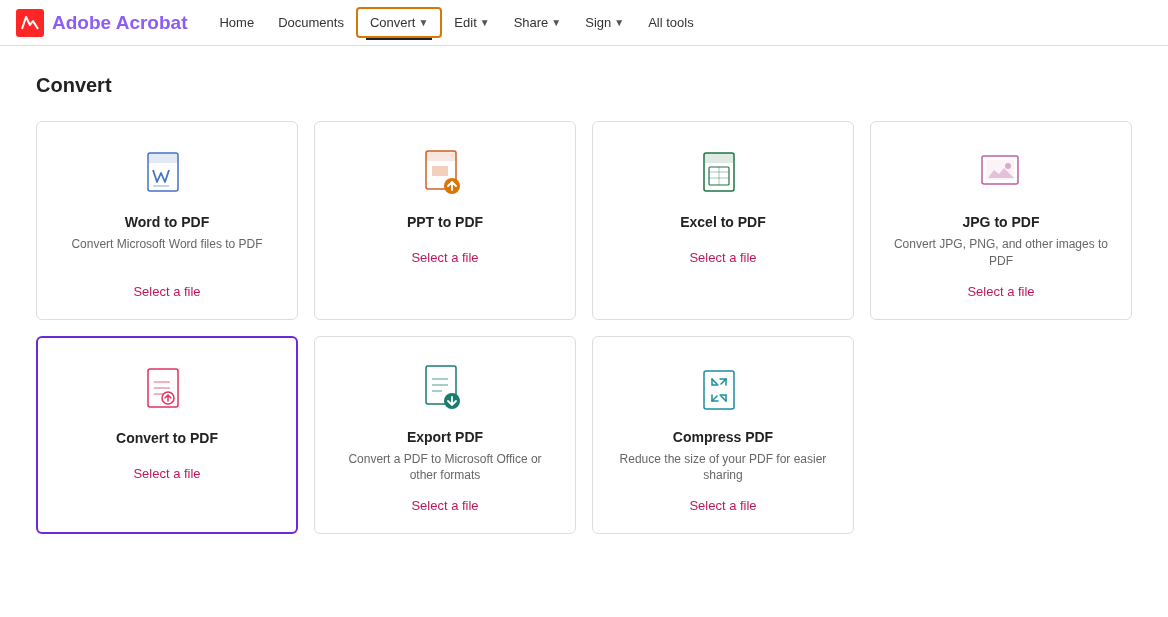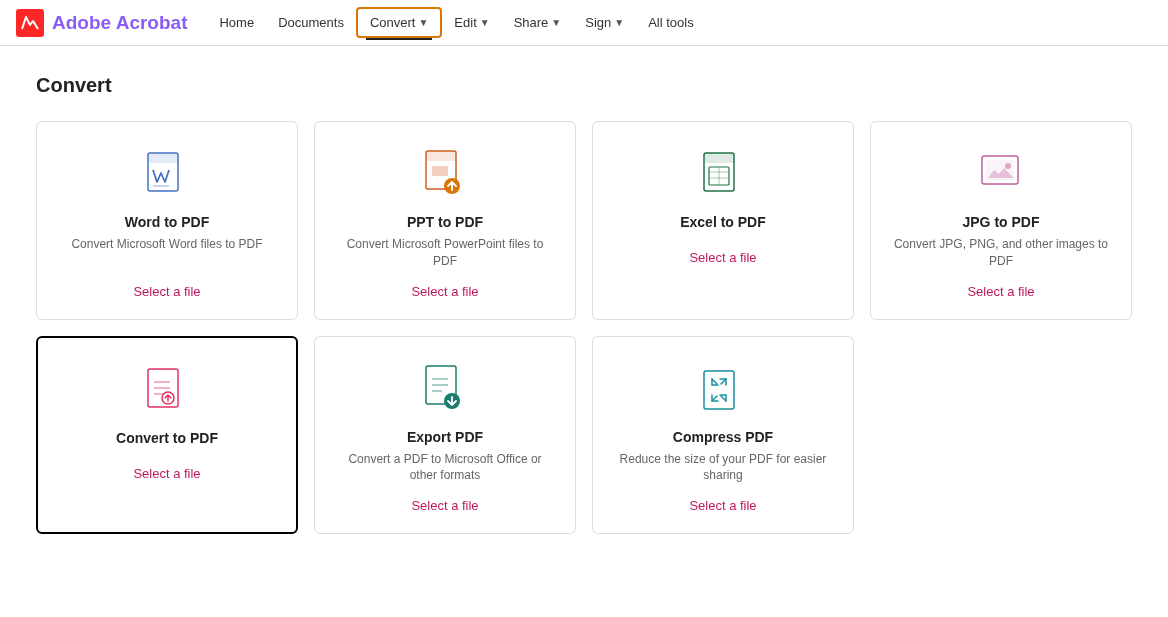--- a/index.html
+++ b/index.html
@@ -136,21 +136,21 @@
       display: flex;
       flex-direction: column;
       align-items: center;
       text-align: center;
       cursor: pointer;
       transition: box-shadow 0.15s;
       background: #fff;
       min-height: 180px;
     }
     .card.active-card {
-      border: 2px solid #000000;
+      border: 2px solid #6d28d9;
     }
     .card-icon {
       width: 48px;
       height: 52px;
       margin-bottom: 12px;
       display: flex;
       align-items: center;
       justify-content: center;
     }
     .card-title {
@@ -245,21 +245,20 @@
         <svg width="42" height="52" viewBox="0 0 42 52" fill="none" xmlns="http://www.w3.org/2000/svg">
           <rect x="2" y="1" width="30" height="38" rx="2" fill="white" stroke="#D06020" stroke-width="1.5"></rect>
           <rect x="2" y="1" width="30" height="10" rx="2" fill="#D06020" opacity="0.15"></rect>
           <rect x="8" y="16" width="16" height="10" rx="1" fill="#D06020" opacity="0.3"></rect>
 
           <circle cx="28" cy="36" r="8" fill="#D97706"></circle>
           <path d="M24 36 L28 32 L32 36 M28 32 L28 40" stroke="white" stroke-width="1.8" fill="none" stroke-linecap="round"></path>
         </svg>
       </div>
       <div class="card-title">PPT to PDF</div>
-      <div class="card-desc">Convert Microsoft PowerPoint files to PDF</div>
       <div class="card-link">Select a file</div>
     </div>
 
     <div class="card">
       <div class="card-icon">
         <svg width="42" height="48" viewBox="0 0 42 48" fill="none" xmlns="http://www.w3.org/2000/svg">
           <rect x="2" y="1" width="30" height="38" rx="2" fill="white" stroke="#217346" stroke-width="1.5"></rect>
           <rect x="2" y="1" width="30" height="10" rx="2" fill="#217346" opacity="0.15"></rect>
           <line x1="7" y1="20" x2="27" y2="20" stroke="#217346" stroke-width="1" opacity="0.4"></line>
           <line x1="7" y1="26" x2="27" y2="26" stroke="#217346" stroke-width="1" opacity="0.4"></line>

